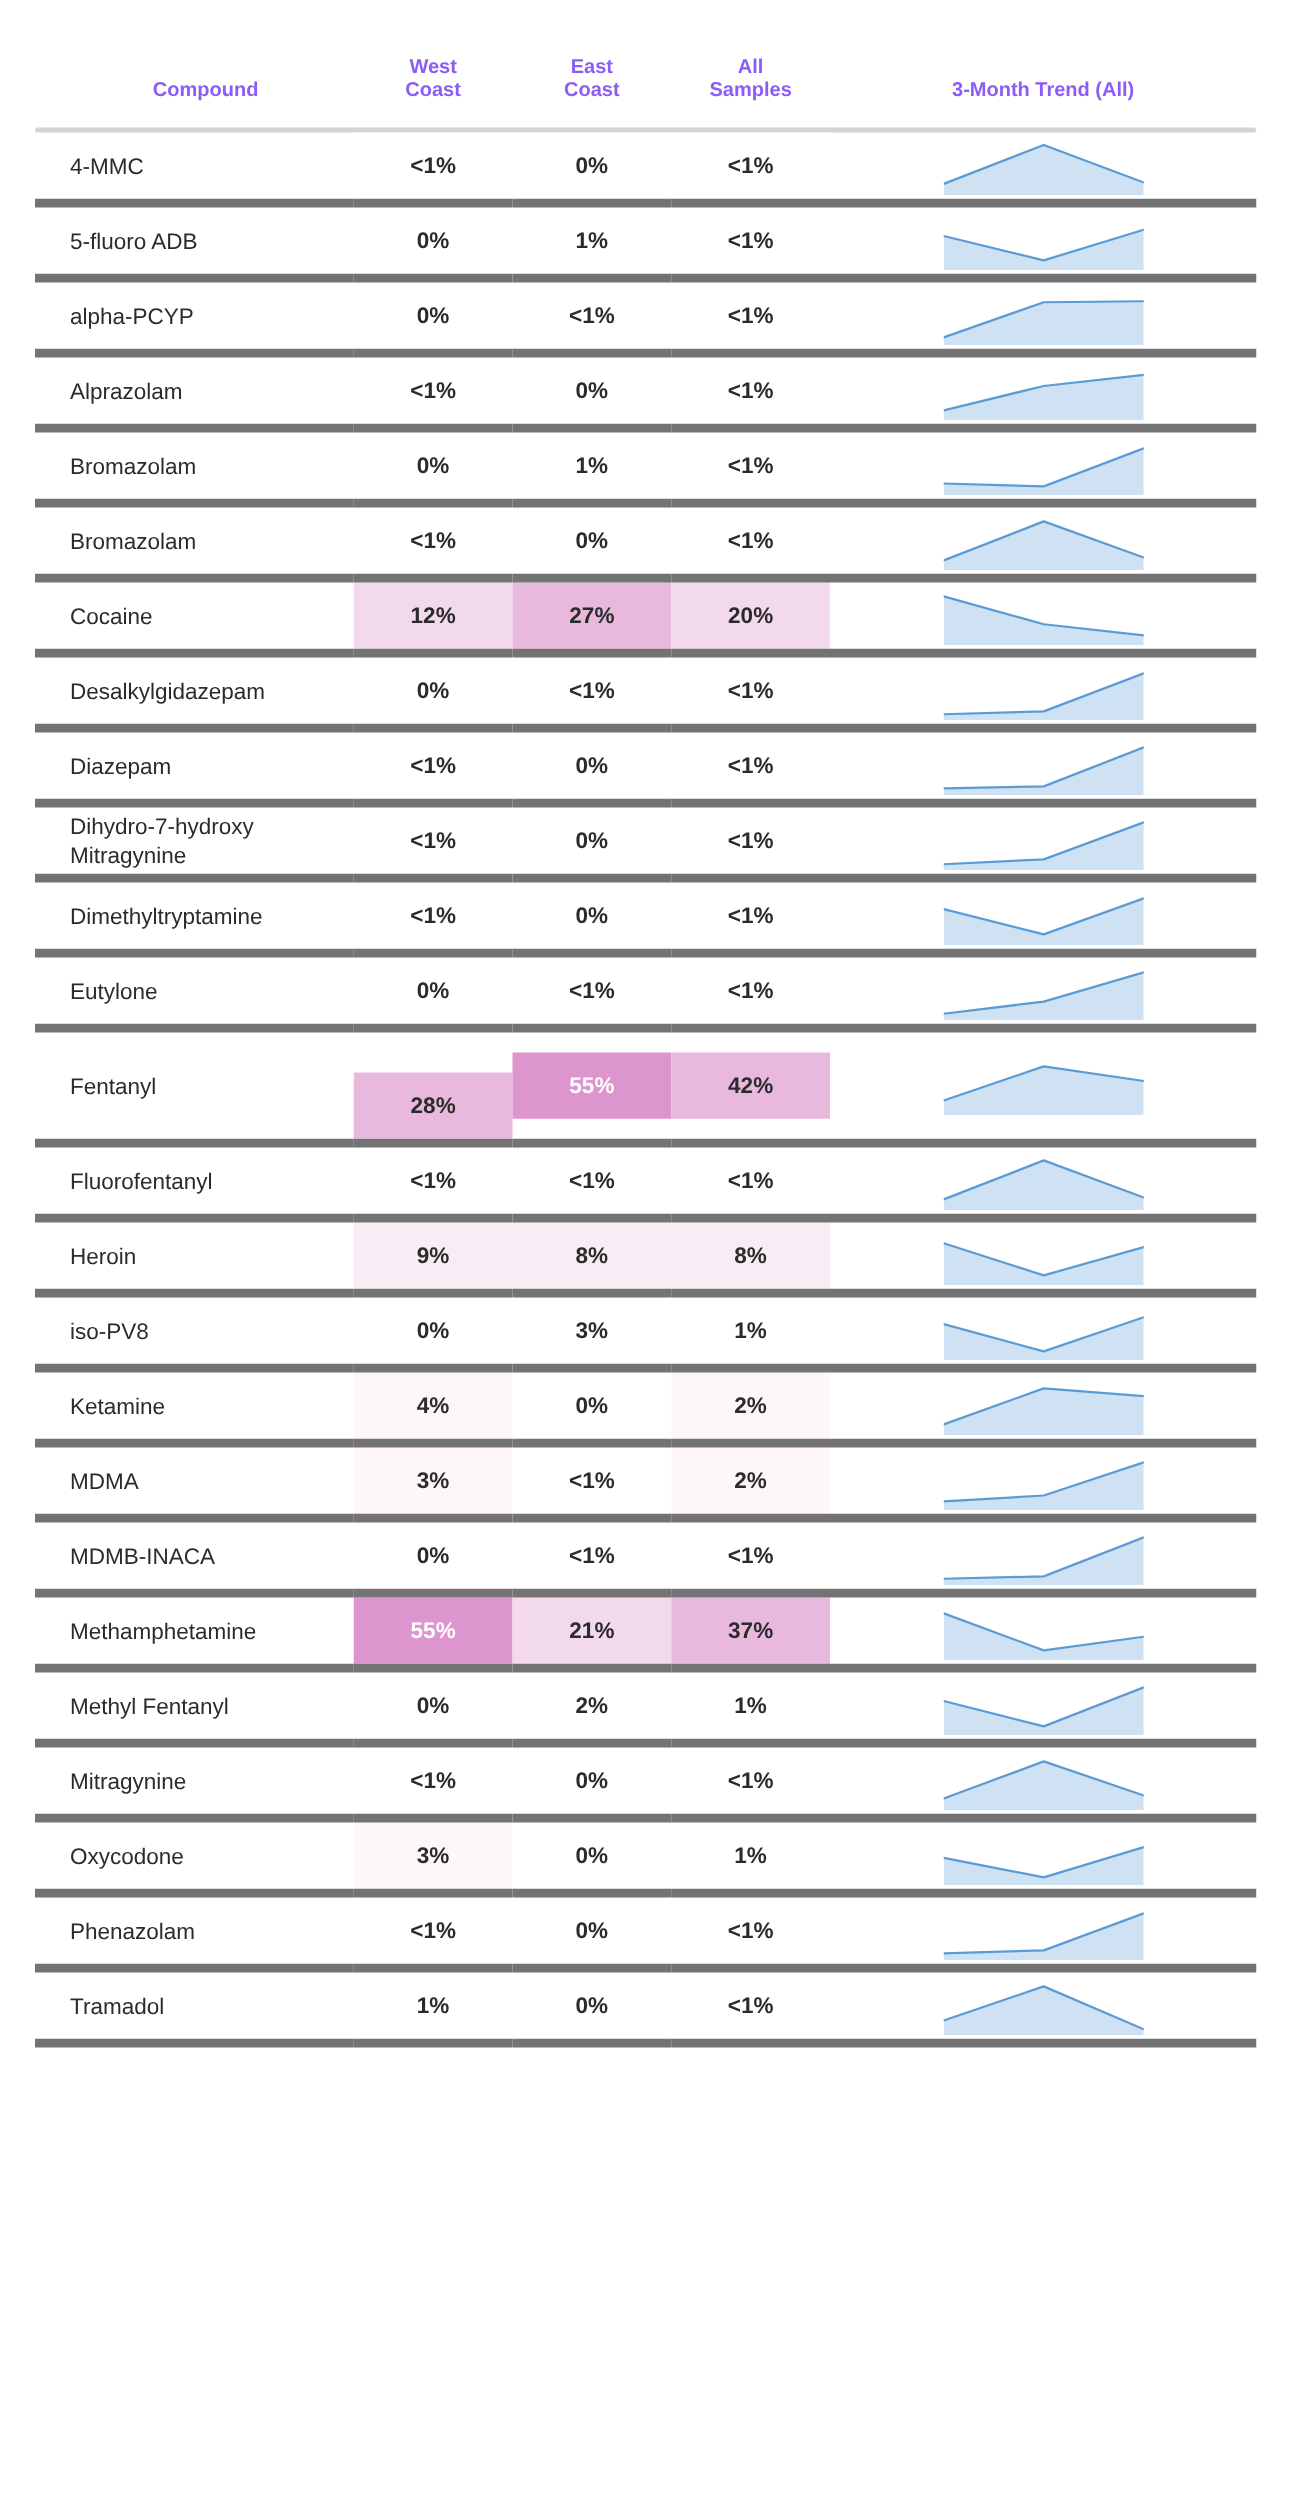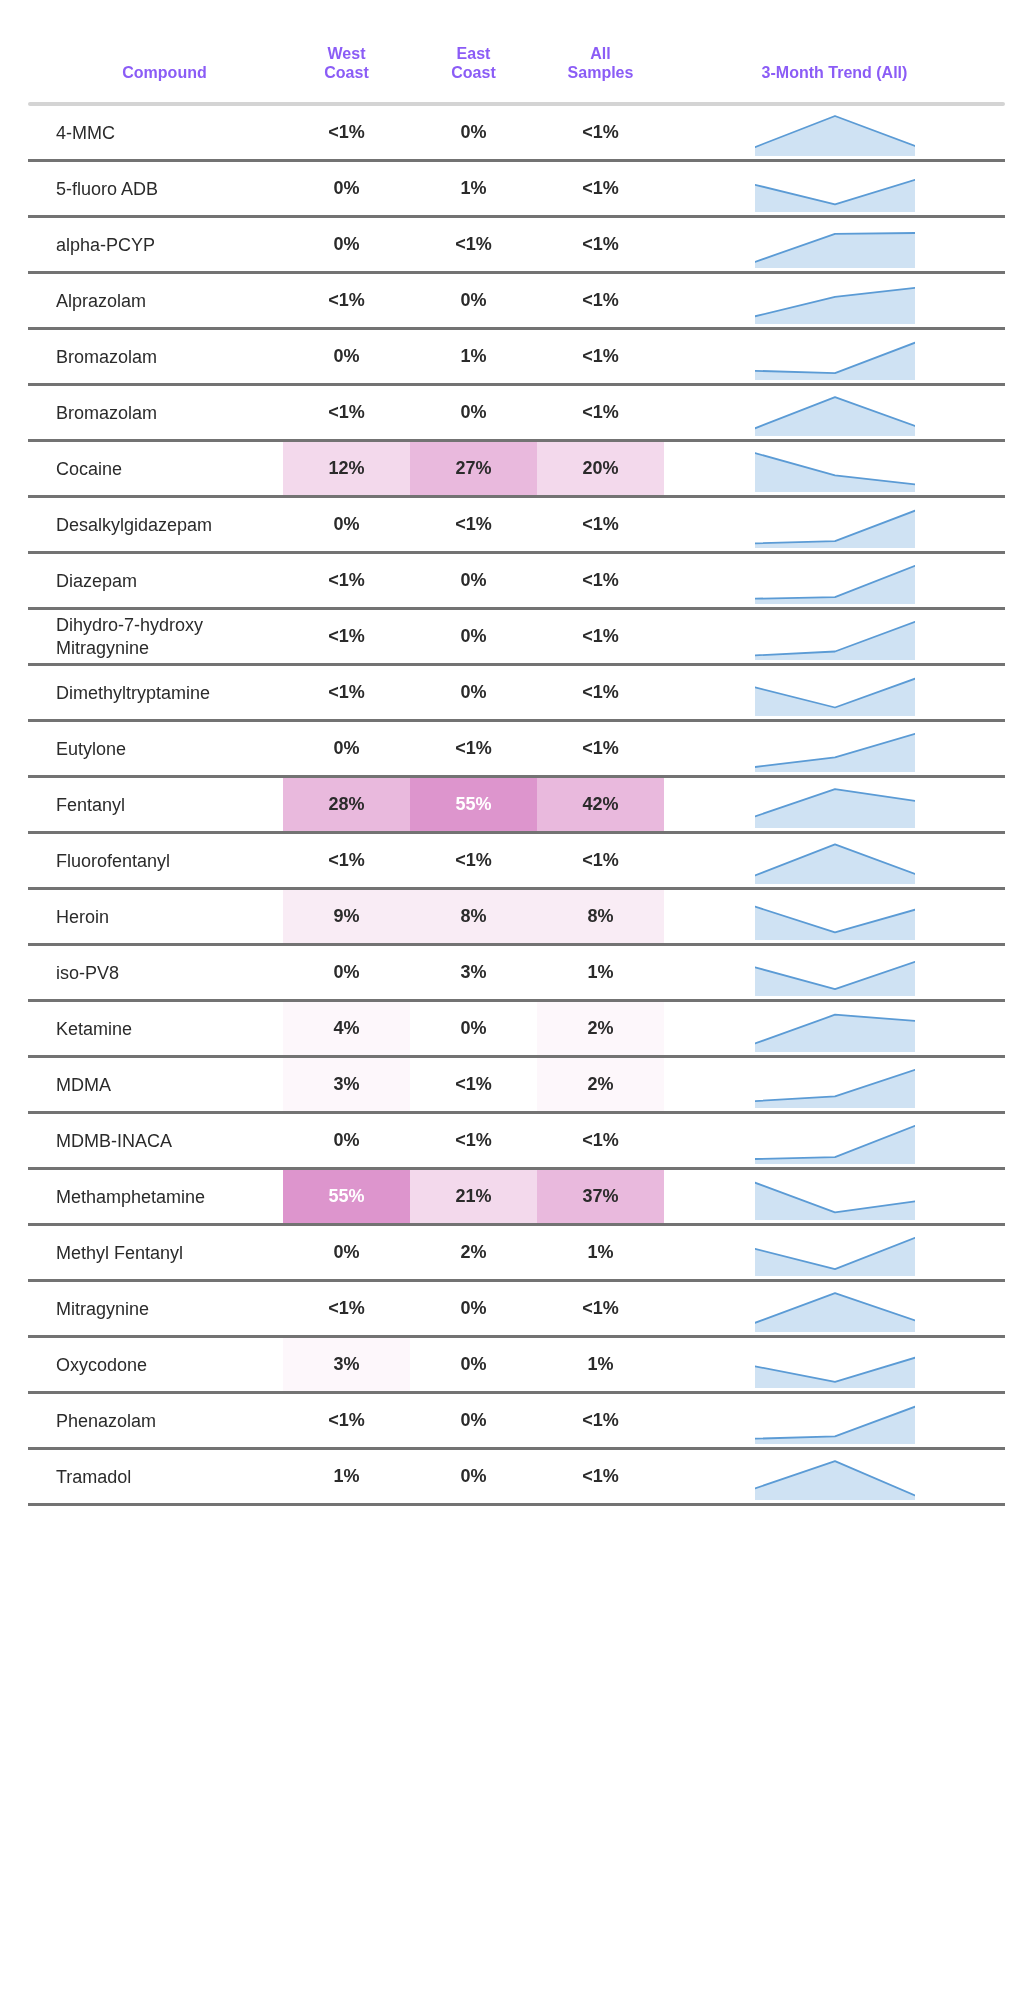--- a/index.html
+++ b/index.html
@@ -50,21 +50,21 @@
     height: 4px;
   }
   .rule {
     height: 4px;
     background: #d4d4d4;
     border-radius: 2px;
     width: 100%;
   }
 
   tbody tr.data-row {
-    border-bottom: 3px solid #737373;
+    border-bottom: 7px solid #737373;
   }
   tbody td {
     height: 53px;
     vertical-align: middle;
     padding: 0;
   }
   td.compound {
     text-align: left;
     font-size: 18px;
     color: #2b2b2b;
@@ -435,21 +435,21 @@
               <svg class="spark" width="160" height="46" viewBox="0 0 160 46">
                 <path d="M 0.0 41.0 L 80.0 31.3 L 160.0 7.9 L 160 46 L 0 46 Z" fill="#cfe2f3" stroke="none"></path>
                 <path d="M 0.0 41.0 L 80.0 31.3 L 160.0 7.9" fill="none" stroke="#5b9bd5" stroke-width="1.8" stroke-linejoin="round" stroke-linecap="round"></path>
               </svg>
             </div>
           </td>
         </tr>
         <tr class="data-row">
           <td class="compound">Fentanyl</td>
           <td class="val">
-            <div class="cellbox" style="background: rgb(233, 185, 221);">
+            <div class="cellbox" style="background: rgb(233, 185, 221); margin-top: 32px;">
               <span>28%</span>
             </div>
           </td>
           <td class="val">
             <div class="cellbox" style="background: rgb(221, 149, 205); color: rgb(255, 255, 255);">
               <span>55%</span>
             </div>
           </td>
           <td class="val">
             <div class="cellbox" style="background: rgb(233, 185, 221); justify-content: center;">

